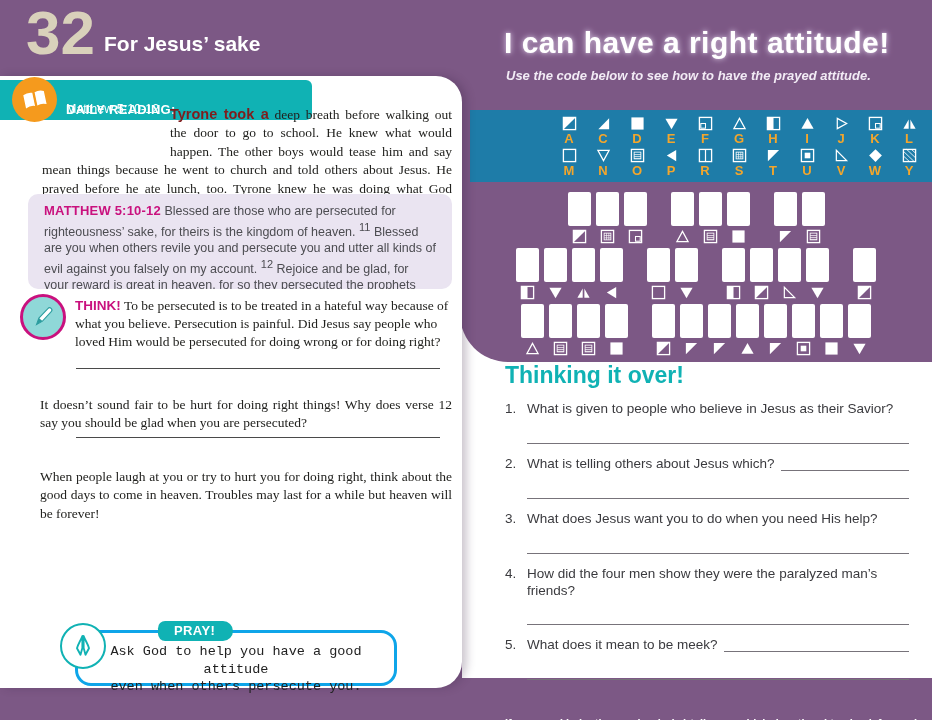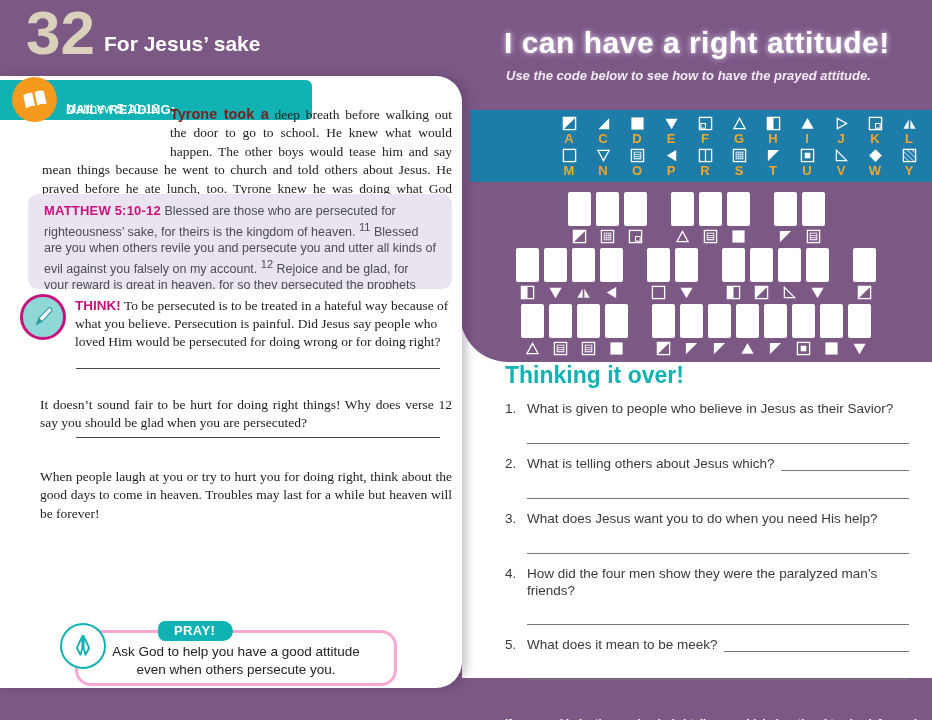--- a/index.html
+++ b/index.html
@@ -56,26 +56,26 @@
   .scripture sup{font-size:11px;}
   .think-icon{position:absolute;left:20px;top:218px;width:40px;height:40px;border-radius:50%;background:#8fd8d8;
               border:3px solid #c9117e;display:flex;align-items:center;justify-content:center;}
   .think-block{position:absolute;left:75px;top:221px;width:378px;font-family:"Liberation Serif",serif;font-size:13.5px;line-height:1.32;color:#22221f;}
   .think-label{color:#c9117e;font-weight:bold;font-family:"Liberation Sans",sans-serif;font-size:13.5px;}
   .ans-line{position:absolute;border-bottom:1.4px solid #4a4a4a;height:1px;}
   .ans-line-1{left:76px;top:291px;width:364px;}
   .ans-line-2{left:76px;top:360px;width:364px;}
   .q2-par{position:absolute;left:40px;top:306px;width:412px;font-family:"Liberation Serif",serif;font-size:13.5px;line-height:1.38;color:#22221f;text-align:justify;}
   .closing-par{position:absolute;left:40px;top:378px;width:412px;font-family:"Liberation Serif",serif;font-size:13.5px;line-height:1.38;color:#22221f;text-align:justify;}
-  .pray-box{position:absolute;left:75px;top:554px;width:316px;height:50px;border:3px solid #f9a8d4;border-radius:16px;background:#fff;}
+  .pray-box{position:absolute;left:75px;top:554px;width:316px;height:50px;border:3px solid #0ea5e9;border-radius:16px;background:#fff;}
   .pray-pill{position:absolute;left:80px;top:-12px;background:#10b2b4;color:#fff;font-weight:bold;font-size:13px;
              padding:2px 18px 3px 16px;border-radius:10px 14px 14px 10px;letter-spacing:.4px;}
   .pray-icon{position:absolute;left:-18px;top:-10px;width:46px;height:46px;border-radius:50%;background:#fff;
              border:2.5px solid #10b2b4;box-sizing:border-box;display:flex;align-items:center;justify-content:center;}
-  .pray-text{margin-top:10px;text-align:center;font-size:13.5px;line-height:1.3;color:#222;}
+  .pray-text{margin-top:10px;text-align:center;font-size:13.5px;line-height:1.3;color:#222;font-family:Liberation Mono, monospace;}
 </style>
 </head>
 <body>
 
 <div class="spread">
 
   <div class="right-white">
     <div class="rw-content">
       <h2 class="thinking-heading">Thinking it over!</h2>
       <div id="questions">

